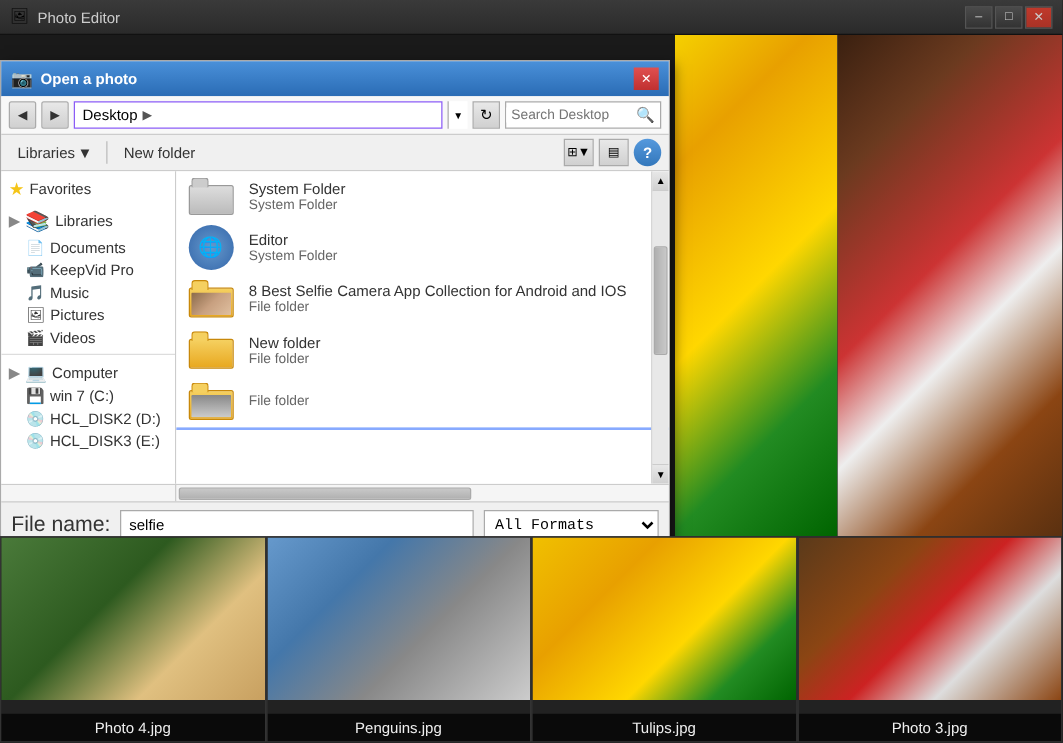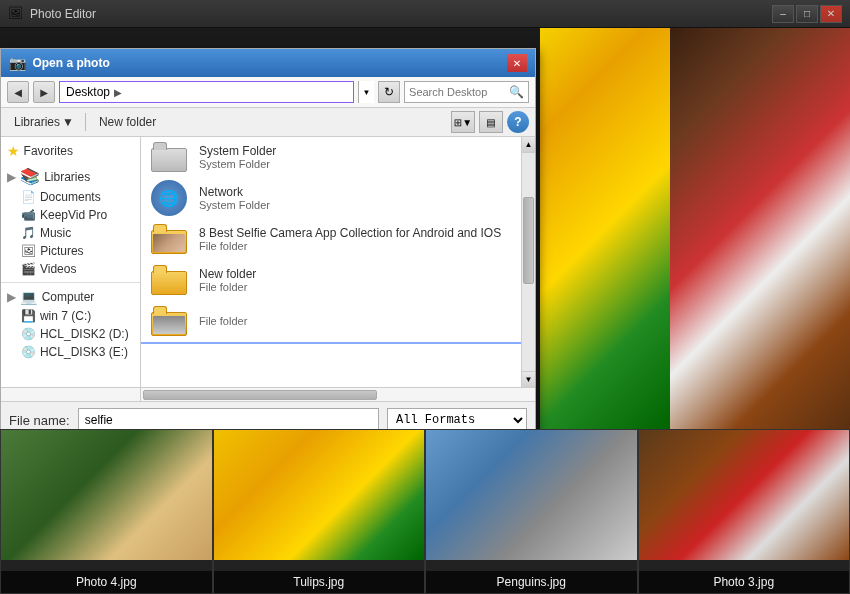--- a/index.html
+++ b/index.html
@@ -86,21 +86,21 @@
     .file-icon { width: 40px; height: 40px; margin-right: 10px; display: flex; align-items: center; justify-content: center; flex-shrink: 0; }
     .file-info { flex: 1; }
     .file-name { font-size: 12px; color: #333; font-weight: normal; }
     .file-type { font-size: 11px; color: #666; }
 
     
     .network-icon-wrap { width: 36px; height: 36px; background: radial-gradient(circle, #6699cc, #3366aa); border-radius: 50%; display: flex; align-items: center; justify-content: center; color: white; font-size: 16px; }
 
     
     .bottom-bar { background: #f0f0f0; border-top: 1px solid #ccc; padding: 6px 8px; display: flex; align-items: center; gap: 8px; }
-    .filename-label { font-size: 13px; color: #333; white-space: nowrap; }
+    .filename-label { font-size: 17px; color: #333; white-space: nowrap; }
     .filename-input { flex: 1; height: 24px; border: 1px solid #aaa; padding: 0 6px; font-size: 12px; background: white; }
     .format-select { width: 140px; height: 24px; border: 1px solid #aaa; font-size: 12px; background: white; padding: 0 4px; font-family: Liberation Mono, monospace; }
 
     .action-bar { background: #f0f0f0; padding: 4px 8px 8px; display: flex; justify-content: flex-end; gap: 4px; }
     .open-btn-wrap { display: flex; }
     .open-btn { height: 26px; padding: 0 16px; background: linear-gradient(to bottom, #f0f0f0, #d8d8d8); border: 1px solid #aaa; font-size: 12px; cursor: pointer; }
     .open-arrow-btn { height: 26px; width: 18px; background: linear-gradient(to bottom, #f0f0f0, #d8d8d8); border: 1px solid #aaa; border-left: none; font-size: 8px; cursor: pointer; display: flex; align-items: center; justify-content: center; }
     .cancel-btn { height: 26px; padding: 0 16px; background: linear-gradient(to bottom, #f0f0f0, #d8d8d8); border: 1px solid #aaa; font-size: 12px; cursor: pointer; }
 
     
@@ -250,21 +250,21 @@
                 <div class="file-name">System Folder</div>
                 <div class="file-type">System Folder</div>
               </div>
             </div>
 
             <div class="file-item">
               <div class="file-icon">
                 <div class="network-icon-wrap">🌐</div>
               </div>
               <div class="file-info">
-                <div class="file-name">Network</div>
+                <div class="file-name">Editor</div>
                 <div class="file-type">System Folder</div>
               </div>
             </div>
 
             <div class="file-item">
               <div class="file-icon">
                 <div style="width:36px; height:30px; position:relative;">
                   <div style="width:36px; height:24px; background:linear-gradient(to bottom,#f5d060,#e8a820); border-radius:2px; position:absolute; bottom:0; border:1px solid #c8880a;"></div>
                   <div style="width:14px; height:8px; background:#f5d060; border-radius:3px 3px 0 0; position:absolute; top:0; left:2px; border:1px solid #c8880a; border-bottom:none;"></div>
                   <div style="position:absolute; bottom:2px; left:2px; right:2px; height:18px; background:linear-gradient(135deg,#aaa,#ccc); border-radius:1px; overflow:hidden;">
@@ -350,27 +350,27 @@
   </div>
 
   <div class="photo-bg">
 
     <div class="photo-thumb">
       <div class="photo-img photo4-bg"></div>
       <div class="photo-label">Photo 4.jpg</div>
     </div>
 
     <div class="photo-thumb">
+      <div class="photo-img penguins-bg"></div>
+      <div class="photo-label">Penguins.jpg</div>
+    </div>
+
+    <div class="photo-thumb">
       <div class="photo-img tulips-bg"></div>
       <div class="photo-label">Tulips.jpg</div>
-    </div>
-
-    <div class="photo-thumb">
-      <div class="photo-img penguins-bg"></div>
-      <div class="photo-label">Penguins.jpg</div>
     </div>
 
     <div class="photo-thumb">
       <div class="photo-img guitars-bg"></div>
       <div class="photo-label">Photo 3.jpg</div>
     </div>
   </div>
 
 </div>
 

